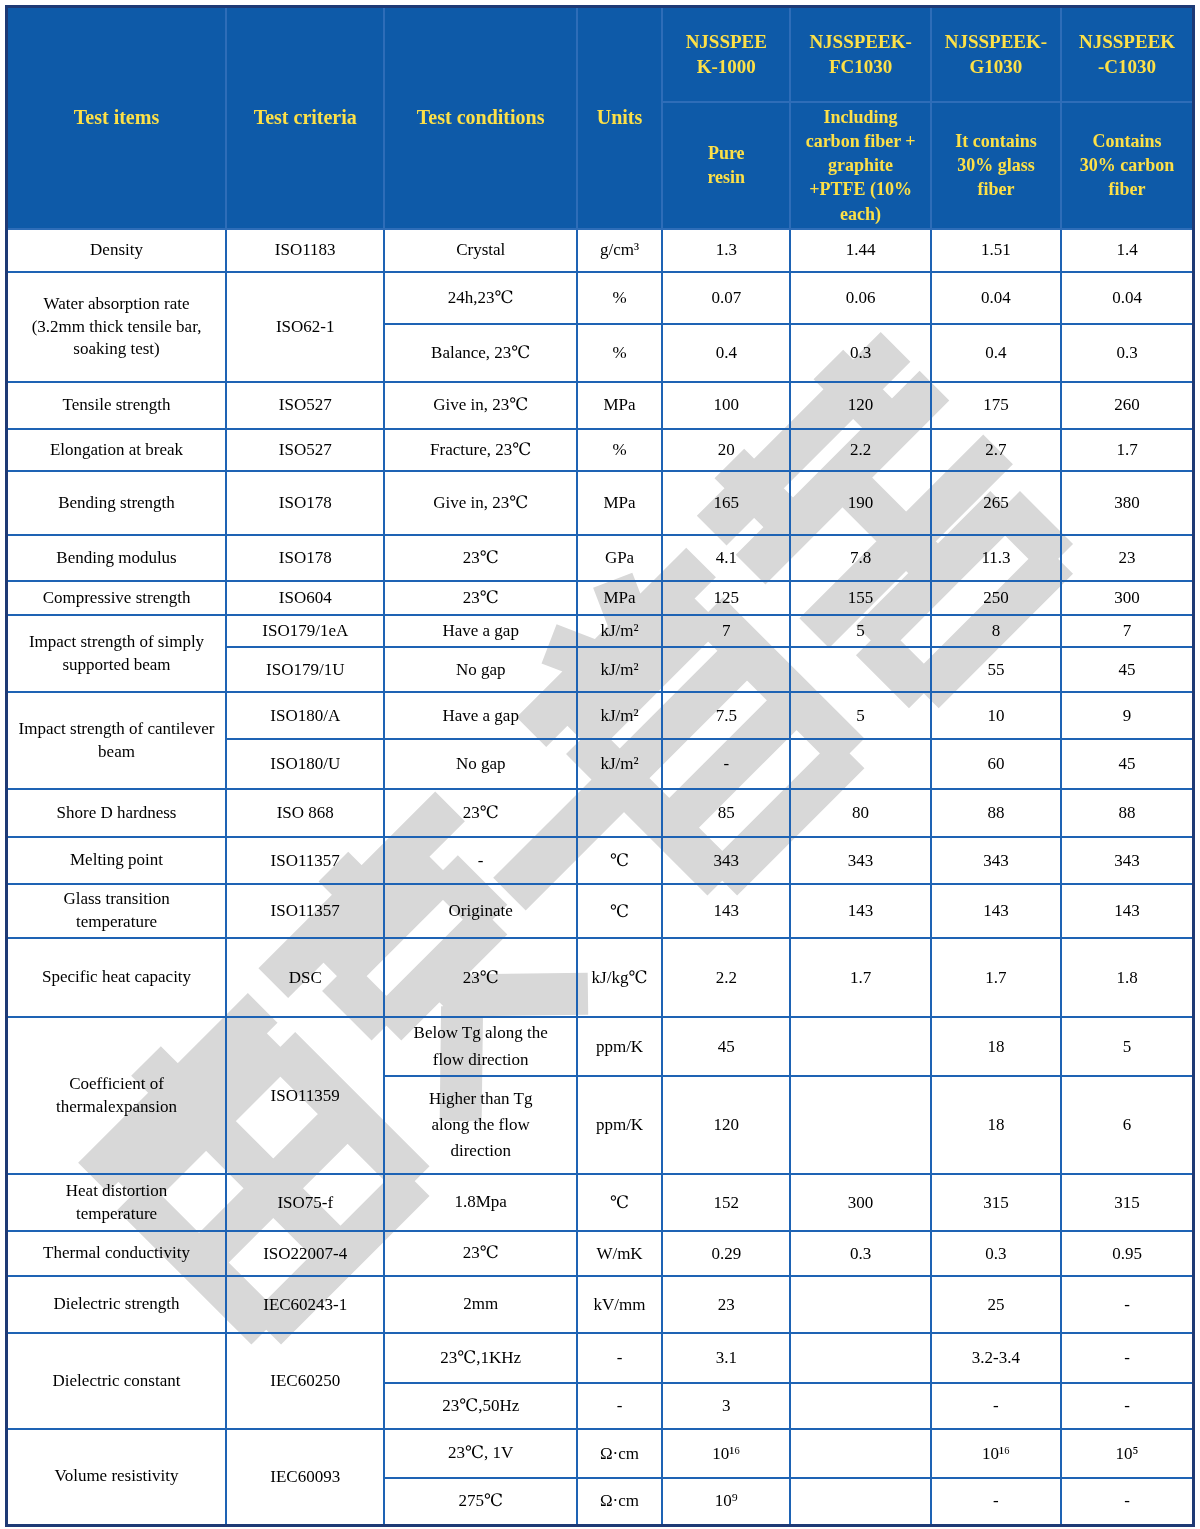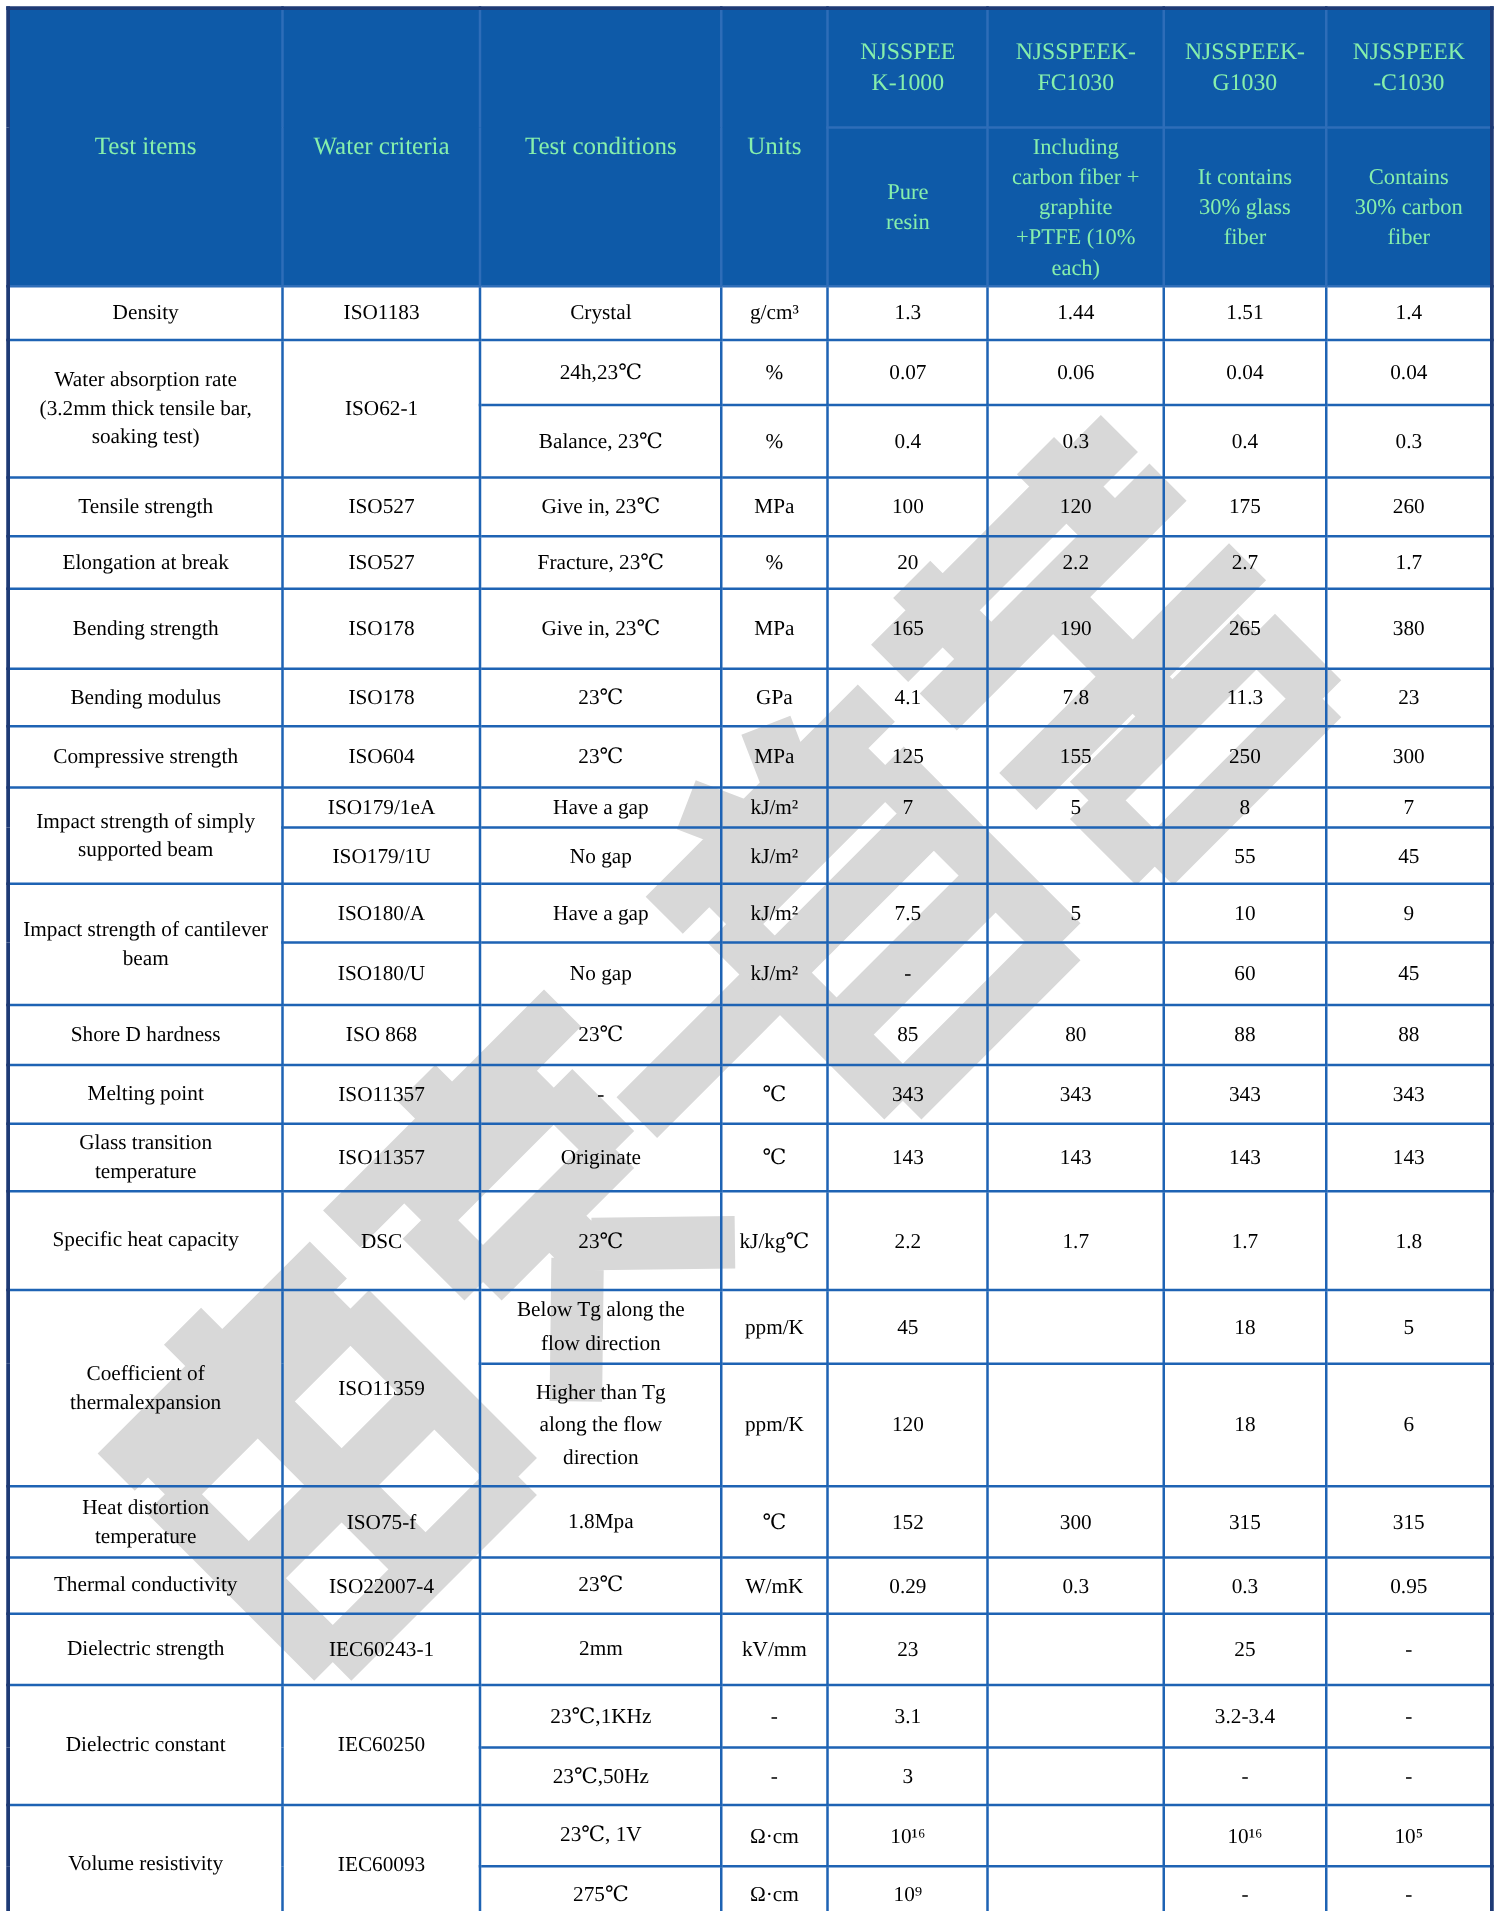--- a/index.html
+++ b/index.html
@@ -10,21 +10,21 @@
     position:absolute;left:5px;top:5px;width:1190px;z-index:1;
     border-collapse:collapse;table-layout:fixed;background:transparent;
     border:3px solid var(--outer,#1e3a75);
   }
   .spec th,.spec td{
     border:2px solid var(--grid,#1e63b4);
     text-align:center;vertical-align:middle;
     padding:2px 4px;box-sizing:border-box;color:#000;
   }
   .spec thead th{
-    background:var(--header-bg,#0e5aa8);color:#86efac;font-weight:normal;
+    background:var(--header-bg,#0e5aa8);color:#fde047;font-weight:bold;
     border-color:var(--header-grid,#2e6db8);
   }
   .th-left{font-size:20px;}
   .th-name{font-size:19px;white-space:pre-line;line-height:1.35;}
   .th-desc{font-size:18px;white-space:pre-line;line-height:1.35;}
   .c-item{font-size:17px;white-space:pre-line;line-height:1.35;}
   .c-crit{font-size:17px;}
   .c-cond{font-size:17px;white-space:pre-line;line-height:1.55;}
   .c-unit{font-size:17px;}
   .c-val{font-size:17px;}
@@ -62,21 +62,21 @@
         <col style="width: 192px;">
         <col style="width: 85px;">
         <col style="width: 128px;">
         <col style="width: 140px;">
         <col style="width: 130px;">
         <col style="width: 132px;">
       </colgroup>
     <thead>
         <tr style="height: 95px;">
           <th class="th-left" rowspan="2">Test items</th>
-          <th class="th-left" rowspan="2">Water criteria</th>
+          <th class="th-left" rowspan="2">Test criteria</th>
           <th class="th-left" rowspan="2">Test conditions</th>
           <th class="th-left" rowspan="2">Units</th>
           <th class="th-name">NJSSPEE
 K-1000</th>
           <th class="th-name">NJSSPEEK-
 FC1030</th>
           <th class="th-name">NJSSPEEK-
 G1030</th>
           <th class="th-name">NJSSPEEK
 -C1030</th>
@@ -161,21 +161,21 @@
         <tr style="height: 46px;">
           <td class="c-item">Bending modulus</td>
           <td class="c-crit">ISO178</td>
           <td class="c-cond">23℃</td>
           <td class="c-unit">GPa</td>
           <td class="c-val">4.1</td>
           <td class="c-val">7.8</td>
           <td class="c-val">11.3</td>
           <td class="c-val">23</td>
         </tr>
-        <tr style="height: 49px;">
+        <tr style="height: 34px;">
           <td class="c-item">Compressive strength</td>
           <td class="c-crit">ISO604</td>
           <td class="c-cond">23℃</td>
           <td class="c-unit">MPa</td>
           <td class="c-val">125</td>
           <td class="c-val">155</td>
           <td class="c-val">250</td>
           <td class="c-val">300</td>
         </tr>
         <tr style="height: 30px;">

